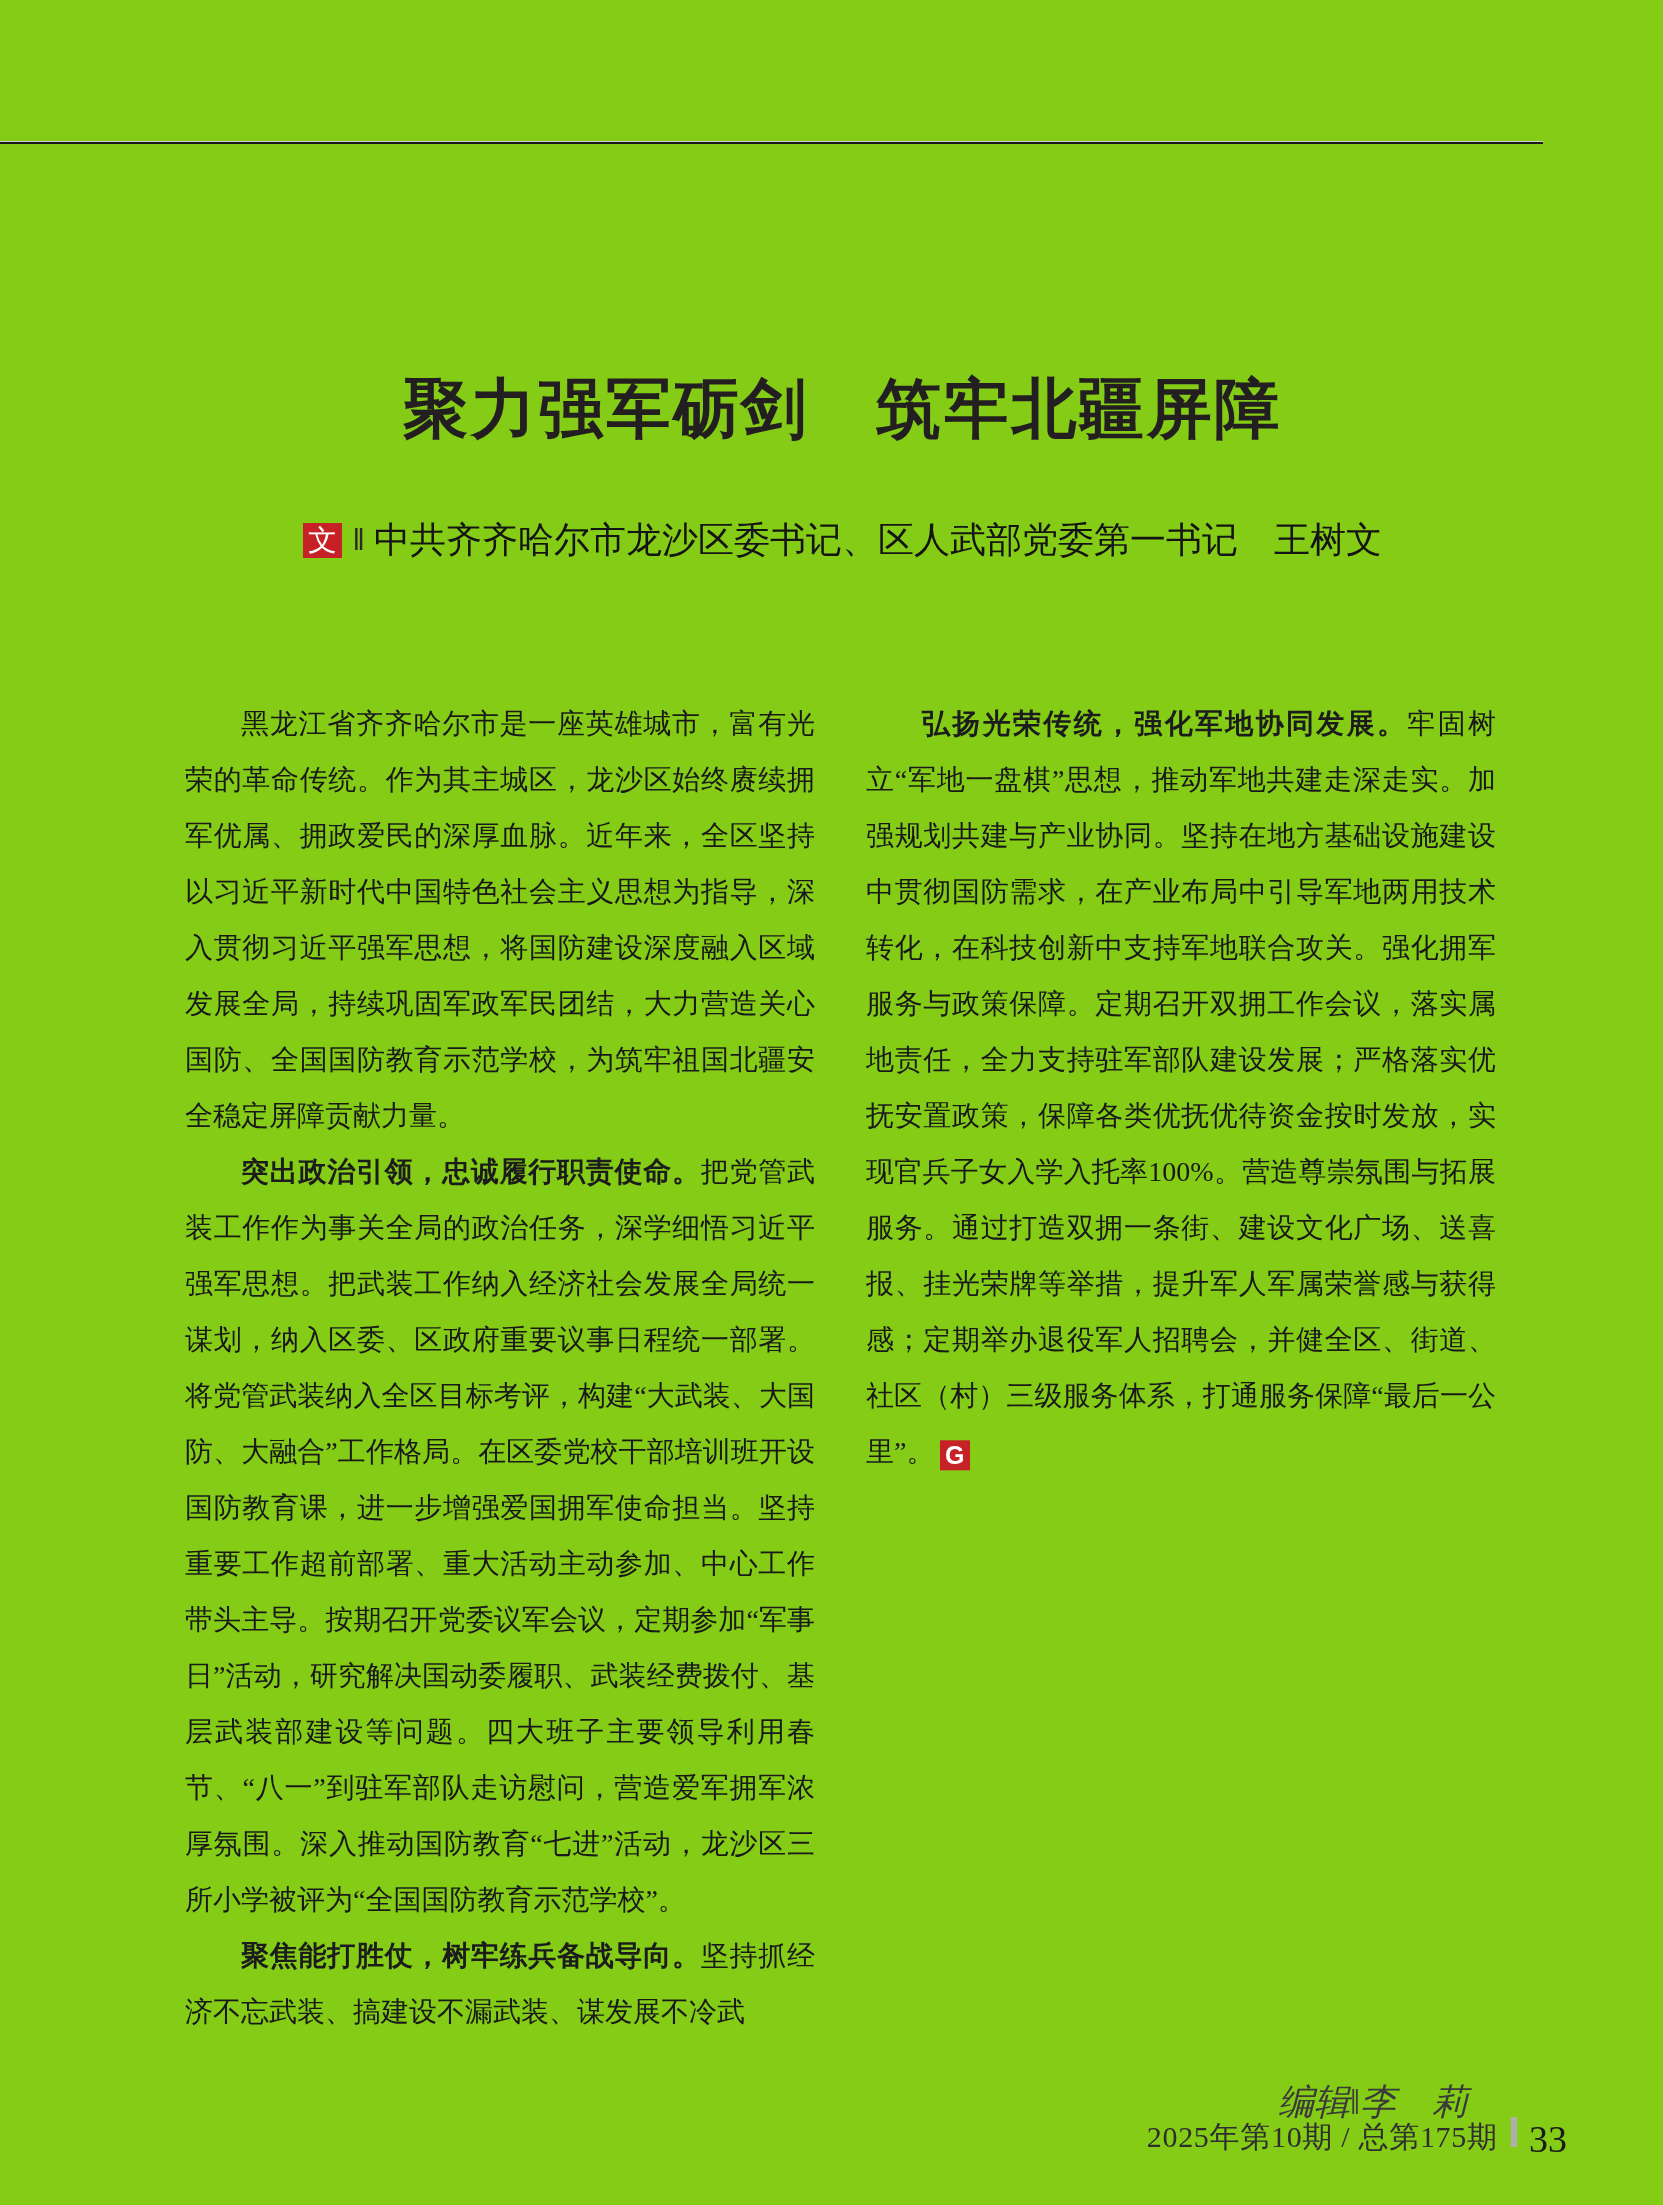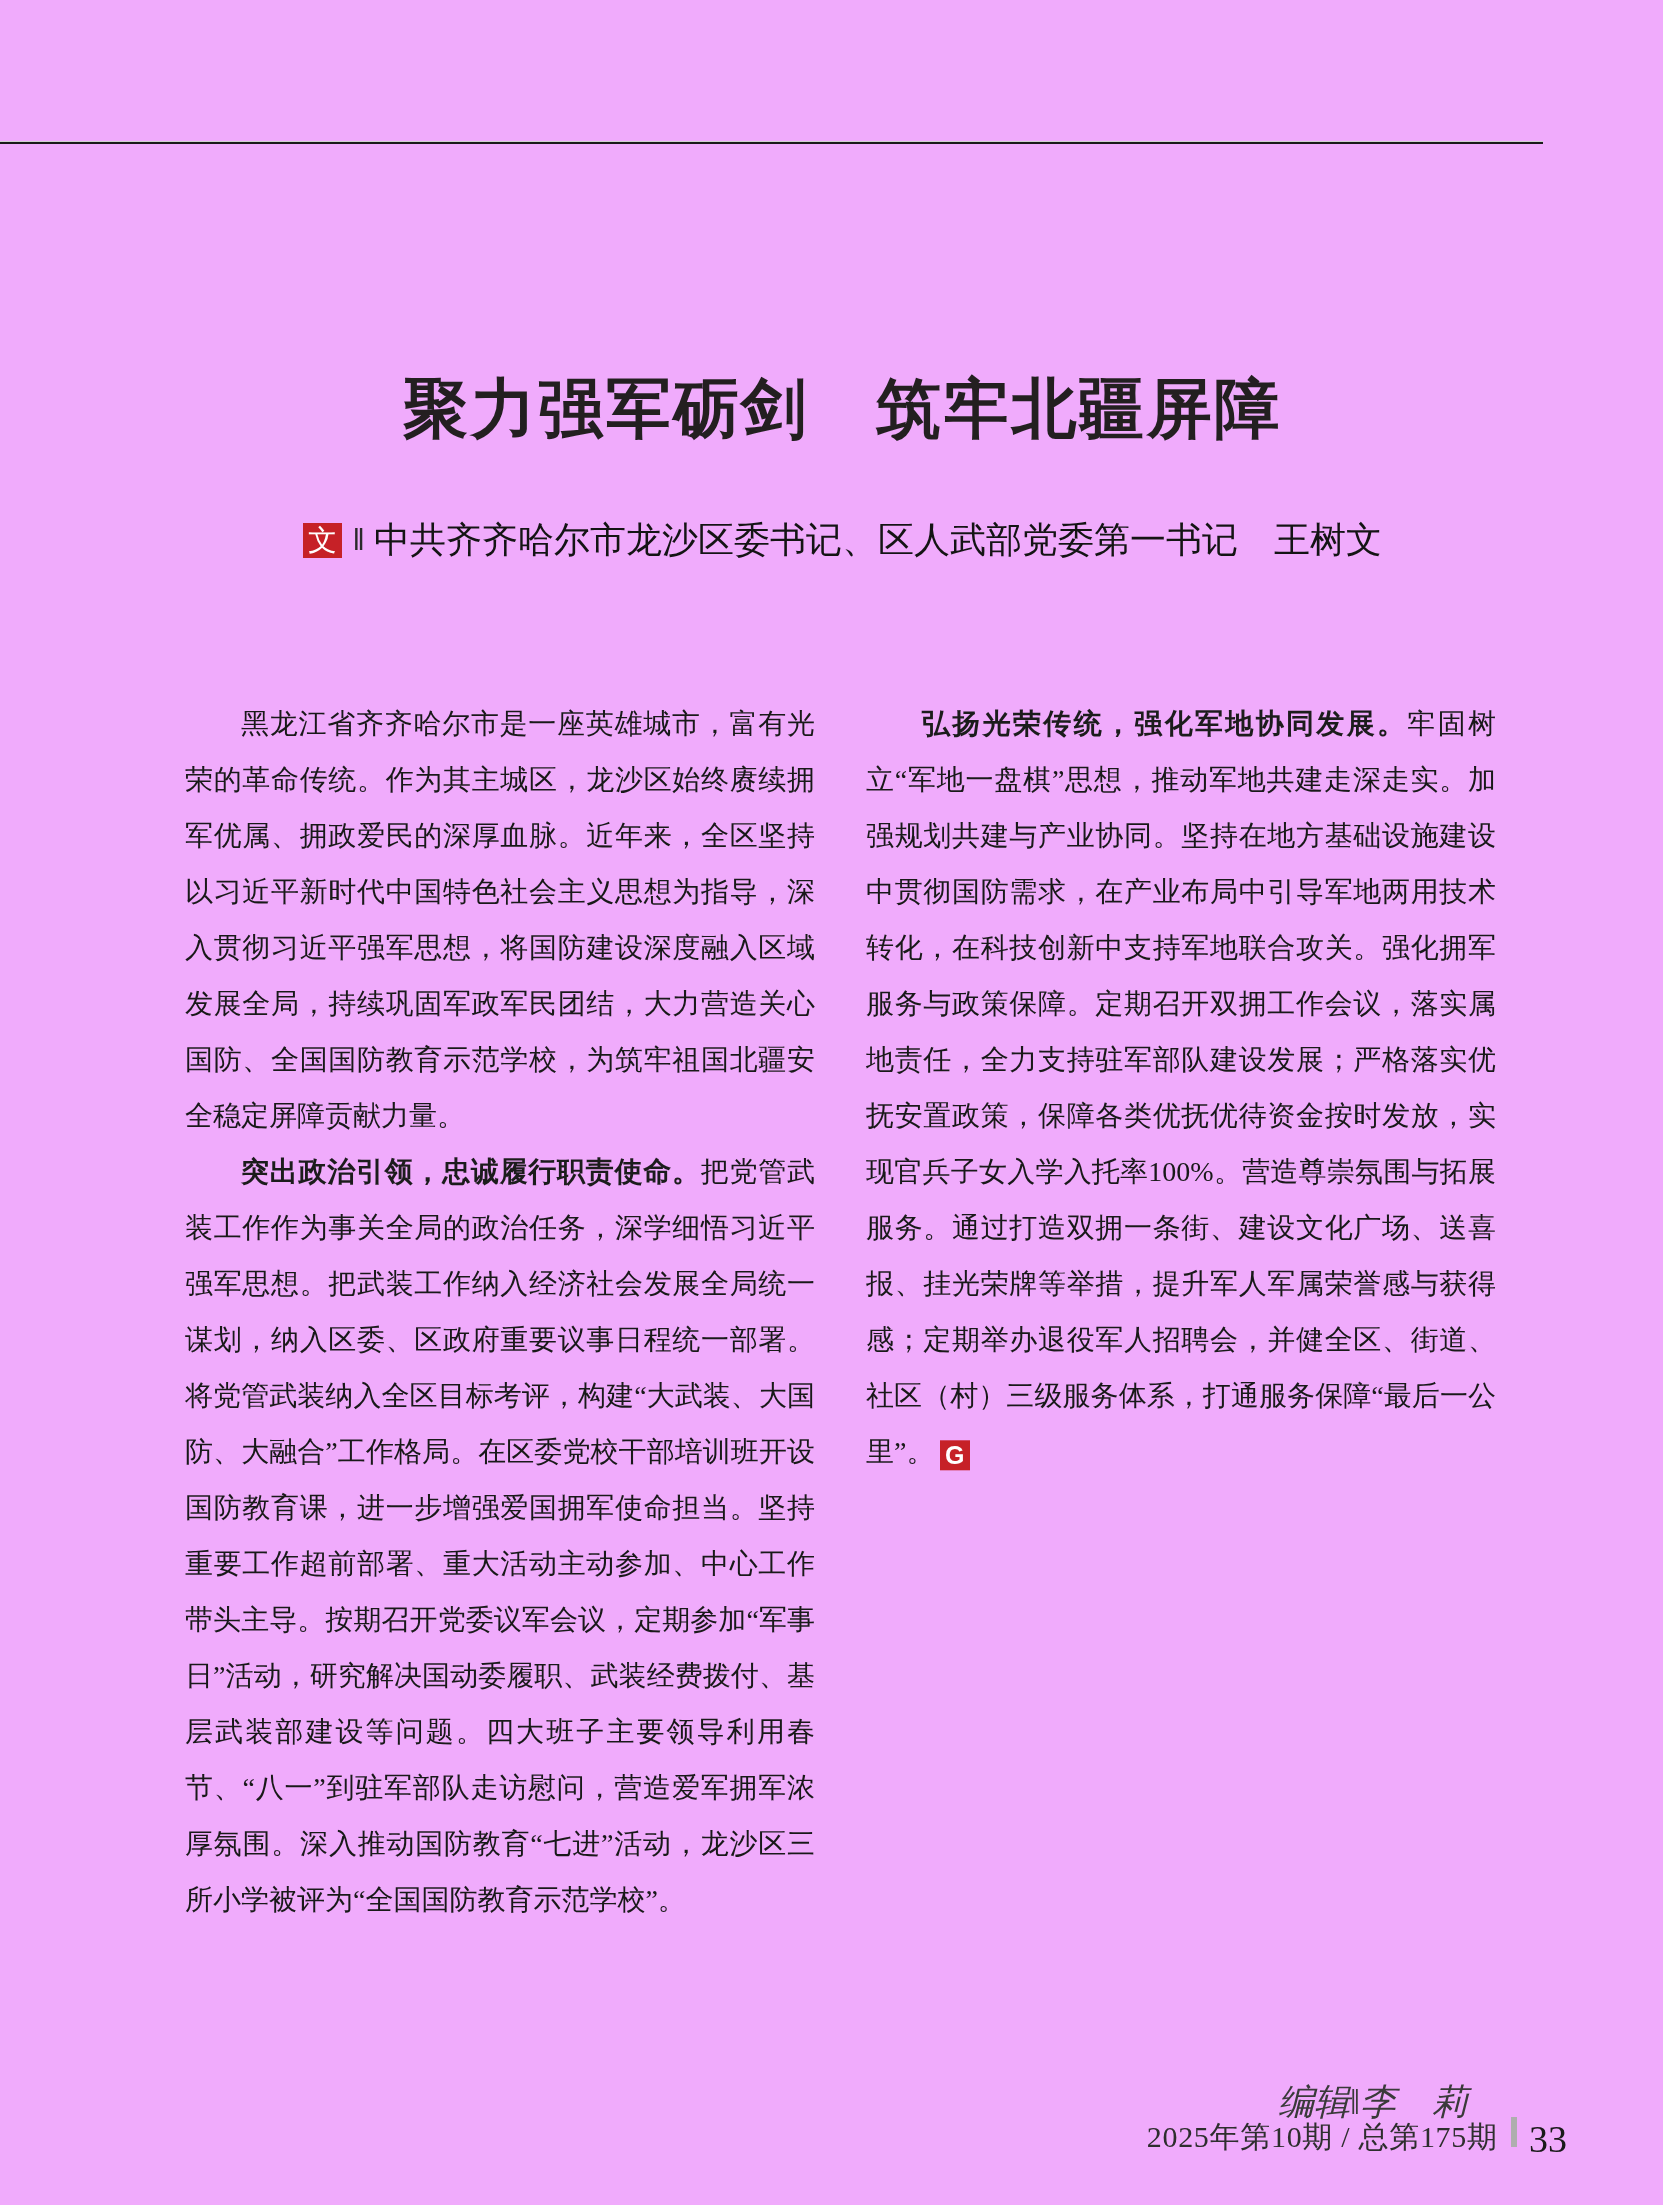--- a/index.html
+++ b/index.html
@@ -1,19 +1,19 @@
 <!DOCTYPE html>
 <html style="font-size:10.5px"><head>
 <meta charset="utf-8">
 <style>
   html,body { margin:0; padding:0; background:#ffffff; }
   .page {
     position:relative;
     width:1664px; height:2205px;
-    background:#f0abfc;
+    background:#84cc16;
     overflow:hidden;
     font-family:"Liberation Serif", serif;
     color:#1a1a1a;
   }
 
   
   .top-rule {
     position:absolute; left:0; top:141px;
     width:1543px; height:3.3px;
     background:linear-gradient(to bottom,#cfcfcf 0 1.3px,#1a1a1a 1.3px 3.3px);
@@ -136,20 +136,21 @@
   <div class="byline">
     <span class="wen-box">文</span>
     <span class="byline-sep">‖</span>
     <span class="byline-text">中共齐齐哈尔市龙沙区委书记、区人武部党委第一书记　王树文</span>
   </div>
 
   <div class="columns">
     <div class="col" id="col-left">
         <p class="para indent"><span class="seg-body">黑龙江省齐齐哈尔市是一座英雄城市，富有光荣的革命传统。作为其主城区，龙沙区始终赓续拥军优属、拥政爱民的深厚血脉。近年来，全区坚持以习近平新时代中国特色社会主义思想为指导，深入贯彻习近平强军思想，将国防建设深度融入区域发展全局，持续巩固军政军民团结，大力营造关心国防、全国国防教育示范学校，为筑牢祖国北疆安全稳定屏障贡献力量。</span></p>
         <p class="para indent"><span class="seg-lead">突出政治引领，忠诚履行职责使命。</span><span class="seg-body">把党管武装工作作为事关全局的政治任务，深学细悟习近平强军思想。把武装工作纳入经济社会发展全局统一谋划，纳入区委、区政府重要议事日程统一部署。将党管武装纳入全区目标考评，构建“大武装、大国防、大融合”工作格局。在区委党校干部培训班开设国防教育课，进一步增强爱国拥军使命担当。坚持重要工作超前部署、重大活动主动参加、中心工作带头主导。按期召开党委议军会议，定期参加“军事日”活动，研究解决国动委履职、武装经费拨付、基层武装部建设等问题。四大班子主要领导利用春节、“八一”到驻军部队走访慰问，营造爱军拥军浓厚氛围。深入推动国防教育“七进”活动，龙沙区三所小学被评为“全国国防教育示范学校”。</span></p>
+        <p class="para indent"><span class="seg-lead">聚焦能打胜仗，树牢练兵备战导向。</span><span class="seg-body">坚持抓经济不忘武装、搞建设不漏武装、谋发展不冷武</span></p>
       </div>
     <div class="col" id="col-right">
         <p class="para indent"><span class="seg-lead">弘扬光荣传统，强化军地协同发展。</span><span class="seg-body">牢固树立“军地一盘棋”思想，推动军地共建走深走实。加强规划共建与产业协同。坚持在地方基础设施建设中贯彻国防需求，在产业布局中引导军地两用技术转化，在科技创新中支持军地联合攻关。强化拥军服务与政策保障。定期召开双拥工作会议，落实属地责任，全力支持驻军部队建设发展；严格落实优抚安置政策，保障各类优抚优待资金按时发放，实现官兵子女入学入托率100%。营造尊崇氛围与拓展服务。通过打造双拥一条街、建设文化广场、送喜报、挂光荣牌等举措，提升军人军属荣誉感与获得感；定期举办退役军人招聘会，并健全区、街道、社区（村）三级服务体系，打通服务保障“最后一公里”。</span><span class="seg-endmark">G</span></p>
       </div>
   </div>
 
   <div class="editor-line">编辑‖李　莉</div>
 
   <div class="issue-line">
     <span class="issue-text">2025年第10期 / 总第175期</span>

